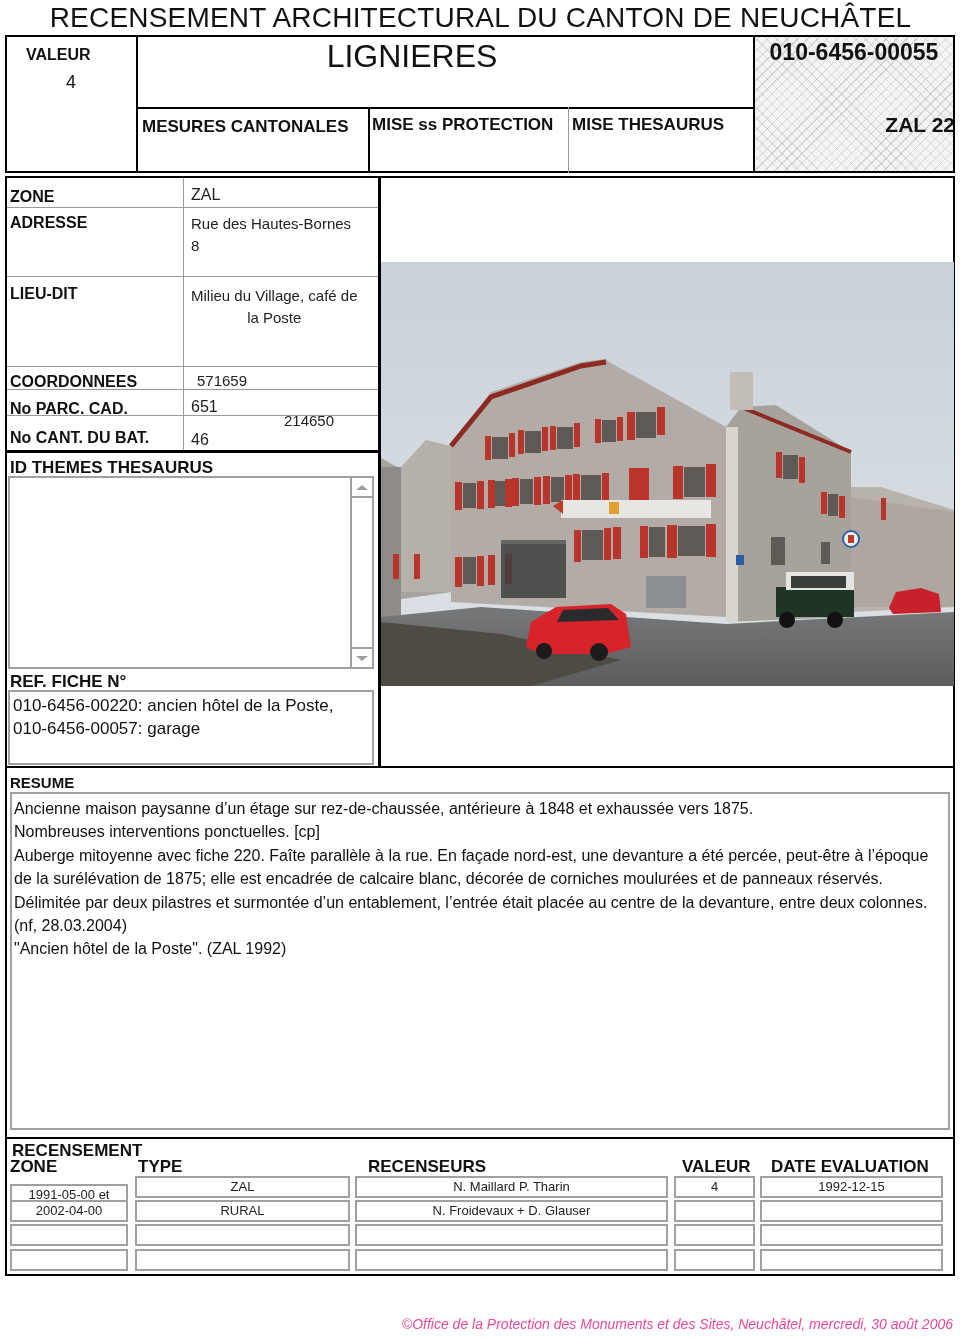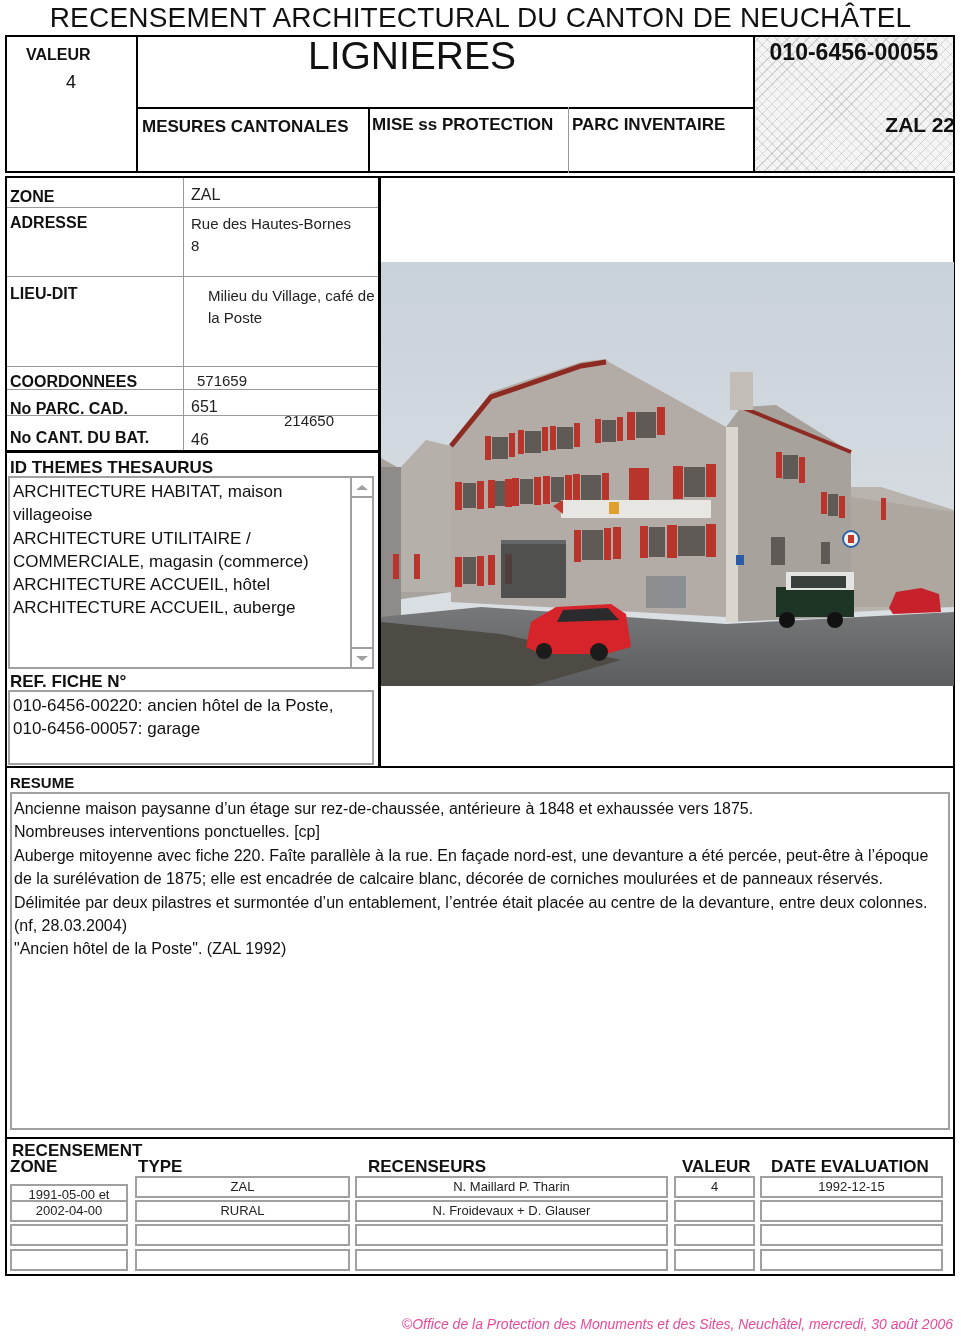--- a/index.html
+++ b/index.html
@@ -34,25 +34,25 @@
 <div class="hline" style="left:136px; top:35px; width:2px; height:138px;"></div>
 
 <div class="hline" style="left:136px; top:107px; width:619px; height:2px;"></div>
 
 <div class="hline" style="left:368px; top:107px; width:2px; height:66px;"></div>
 <div class="gray-line" style="left:568px; top:107px; width:1px; height:66px;"></div>
 
 <div class="abs lbl" style="left:26px; top:46px; font-size:16px;">VALEUR</div>
 <div class="abs" style="left:66px; top:72px; font-size:18px;">4</div>
 
-<div class="abs" style="left:138px; top:38px; width:548px; text-align:center; font-size:39px; line-height:36px;">LIGNIERES</div>
+<div class="abs" style="left:138px; top:38px; width:548px; text-align:center; font-size:32px; line-height:36px;">LIGNIERES</div>
 
 <div class="abs lbl" style="left:142px; top:117px; font-size:17px;">MESURES CANTONALES</div>
 <div class="abs lbl" style="left:372px; top:115px; font-size:17px;">MISE ss PROTECTION</div>
-<div class="abs lbl" style="left:572px; top:115px; font-size:17px;">PARC INVENTAIRE</div>
+<div class="abs lbl" style="left:572px; top:115px; font-size:17px;">MISE THESAURUS</div>
 
 <div class="box thick pattern" style="left:753px; top:35px; width:202px; height:138px;"></div>
 <div class="abs lbl" style="left:753px; top:39px; width:202px; text-align:center; font-size:23px;">010-6456-00055</div>
 <div class="abs lbl" style="left:753px; top:113px; width:202px; text-align:right; font-size:21px;">ZAL 22</div>
 
 <div class="hline" style="left:5px; top:176px; width:950px; height:2px;"></div>
 <div class="hline" style="left:5px; top:176px; width:2px; height:1100px;"></div>
 <div class="hline" style="left:953px; top:176px; width:2px; height:1100px;"></div>
 <div class="hline" style="left:378px; top:176px; width:3px; height:592px;"></div>
 
@@ -65,41 +65,35 @@
 <div class="hline" style="left:5px; top:450px; width:375px; height:3px;"></div>
 
 <div class="abs lbl" style="left:10px; top:188px;">ZONE</div>
 <div class="abs val" style="left:191px; top:186px; font-size:16px;">ZAL</div>
 
 <div class="abs lbl" style="left:10px; top:214px;">ADRESSE</div>
 <div class="abs val" style="left:191px; top:213px; white-space:pre-line; line-height:22px;">Rue des Hautes-Bornes
 8</div>
 
 <div class="abs lbl" style="left:10px; top:285px;">LIEU-DIT</div>
-<div class="abs val" style="left:208px; top:285px; white-space:pre-line; line-height:22px;">Milieu du Village, café de
+<div class="abs val" style="left:191px; top:285px; white-space:pre-line; line-height:22px;text-align:center;">Milieu du Village, café de
 la Poste</div>
 
 <div class="abs lbl" style="left:10px; top:373px; height:16px; overflow:hidden;">COORDONNEES</div>
 <div class="abs val" style="left:197px; top:372px;">571659</div>
 <div class="abs val" style="left:284px; top:372px;margin-top:40px;">214650</div>
 
 <div class="abs lbl" style="left:10px; top:400px; height:15px; overflow:hidden;">No PARC. CAD.</div>
 <div class="abs val" style="left:191px; top:398px; font-size:16px;text-align:right;">651</div>
 
 <div class="abs lbl" style="left:10px; top:429px;">No CANT. DU BAT.</div>
 <div class="abs val" style="left:191px; top:431px; font-size:16px;">46</div>
 
 <div class="abs lbl" style="left:10px; top:458px; font-size:17px;">ID THEMES THESAURUS</div>
 <div class="field" style="left:8px; top:476px; width:366px; height:193px;">
-  <div class="textarea-text" style="padding-right:26px;">ARCHITECTURE HABITAT, maison
-villageoise
-ARCHITECTURE UTILITAIRE /
-COMMERCIALE, magasin (commerce)
-ARCHITECTURE ACCUEIL, hôtel
-ARCHITECTURE ACCUEIL, auberge</div>
   <div style="position:absolute; right:0; top:0; width:22px; height:189px; border-left:2px solid #a0a0a0; box-sizing:border-box; background:#fff;">
     <div style="height:20px; border-bottom:2px solid #a0a0a0; box-sizing:border-box; display:flex; align-items:center; justify-content:center;">
       <div style="width:0; height:0; border-left:6px solid transparent; border-right:6px solid transparent; border-bottom:5px solid #a0a0a0;"></div>
     </div>
     <div style="position:absolute; bottom:0; left:0; width:20px; height:20px; border-top:2px solid #a0a0a0; box-sizing:border-box; display:flex; align-items:center; justify-content:center;">
       <div style="width:0; height:0; border-left:6px solid transparent; border-right:6px solid transparent; border-top:5px solid #a0a0a0;"></div>
     </div>
   </div>
 </div>
 

